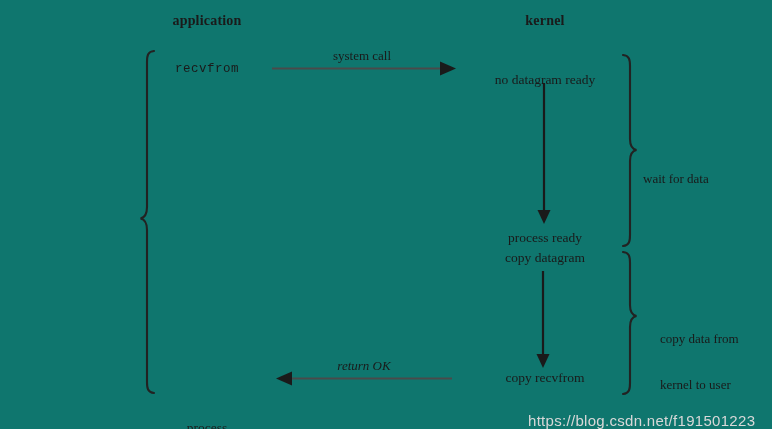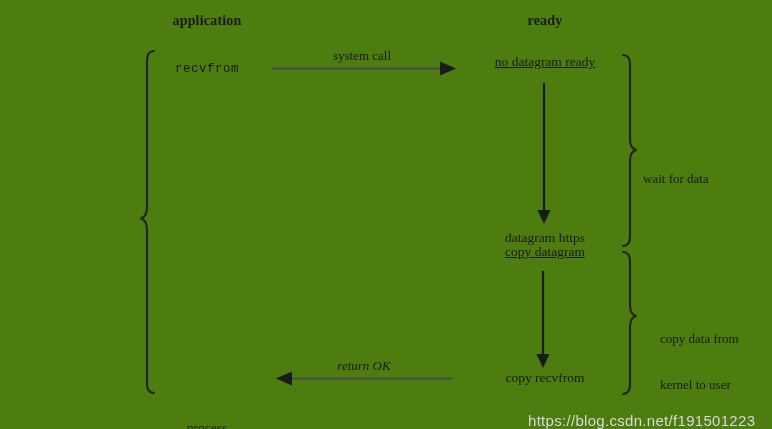--- a/index.html
+++ b/index.html
@@ -4,21 +4,21 @@
 <style>
   html, body {
     margin: 0;
     padding: 0;
     background: #ffffff;
   }
   #canvas {
     position: relative;
     width: 772px;
     height: 429px;
-    background: #4d7c0f;
+    background: #0f766e;
     overflow: hidden;
     font-family: "Liberation Serif", "DejaVu Serif", serif;
     color: #1a1a1a;
   }
   .lbl {
     position: absolute;
     white-space: pre;
     line-height: 1.18;
   }
   .hdr {
@@ -117,39 +117,39 @@
                L 630 305
                C 630 311, 631.5 315, 636.5 316
                C 631.5 317, 630 321, 630 327
                L 630 383
                C 630 389, 629.5 393.5, 623 394" fill="none" stroke="#222222" stroke-width="2.1" stroke-linecap="round"></path>
     </g>
   </svg>
 
   <div class="lbl hdr center-x" style="left:207px; top:13px;">application</div>
 
-  <div class="lbl hdr center-x" style="left:545px; top:13px;">ready</div>
+  <div class="lbl hdr center-x" style="left:545px; top:13px;">kernel</div>
 
   <div class="lbl mono center-x" style="left:207px; top:62px;">recvfrom</div>
 
 
   <div class="lbl node center-x" style="left:207px; top:388px;">
     <div>process</div>
     
   </div>
 
   <div class="lbl arrow-lbl center-x" style="left:362px; top:48px;">system call</div>
 
   <div class="lbl arrow-lbl center-x" style="left:364px; top:358px;font-style:italic;">return OK</div>
 
-  <div class="lbl node center-x" style="left:545px; top:54px;text-decoration:underline;">no datagram ready</div>
+  <div class="lbl node center-x" style="left:545px; top:72px;">no datagram ready</div>
 
-  <div class="lbl node center-x" style="left:545px; top:230px;">datagram https</div>
+  <div class="lbl node center-x" style="left:545px; top:230px;">process ready</div>
 
-  <div class="lbl node center-x" style="left:545px; top:244px;text-decoration:underline;">copy datagram</div>
+  <div class="lbl node center-x" style="left:545px; top:250px;">copy datagram</div>
 
   <div class="lbl node center-x" style="left:545px; top:370px;">copy recvfrom</div>
 
   <div class="lbl side-lbl" style="left:643px; top:142px;margin-top:29px;">wait for data</div>
 
   <div class="lbl side-lbl" style="left:643px; top:300px;margin-left:17px;">
     <div>copy data from</div>
     <div>kernel to user</div>
   </div>
 

